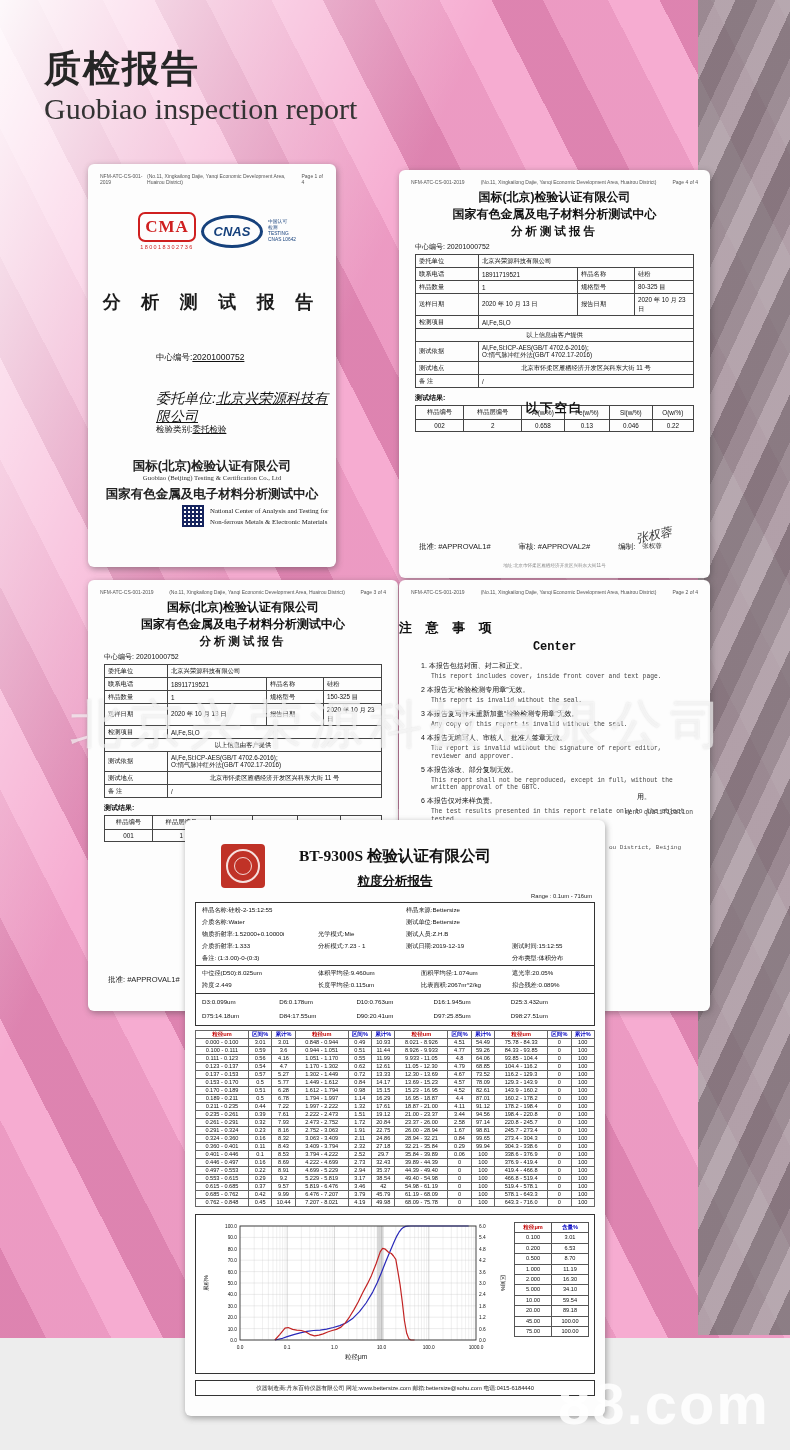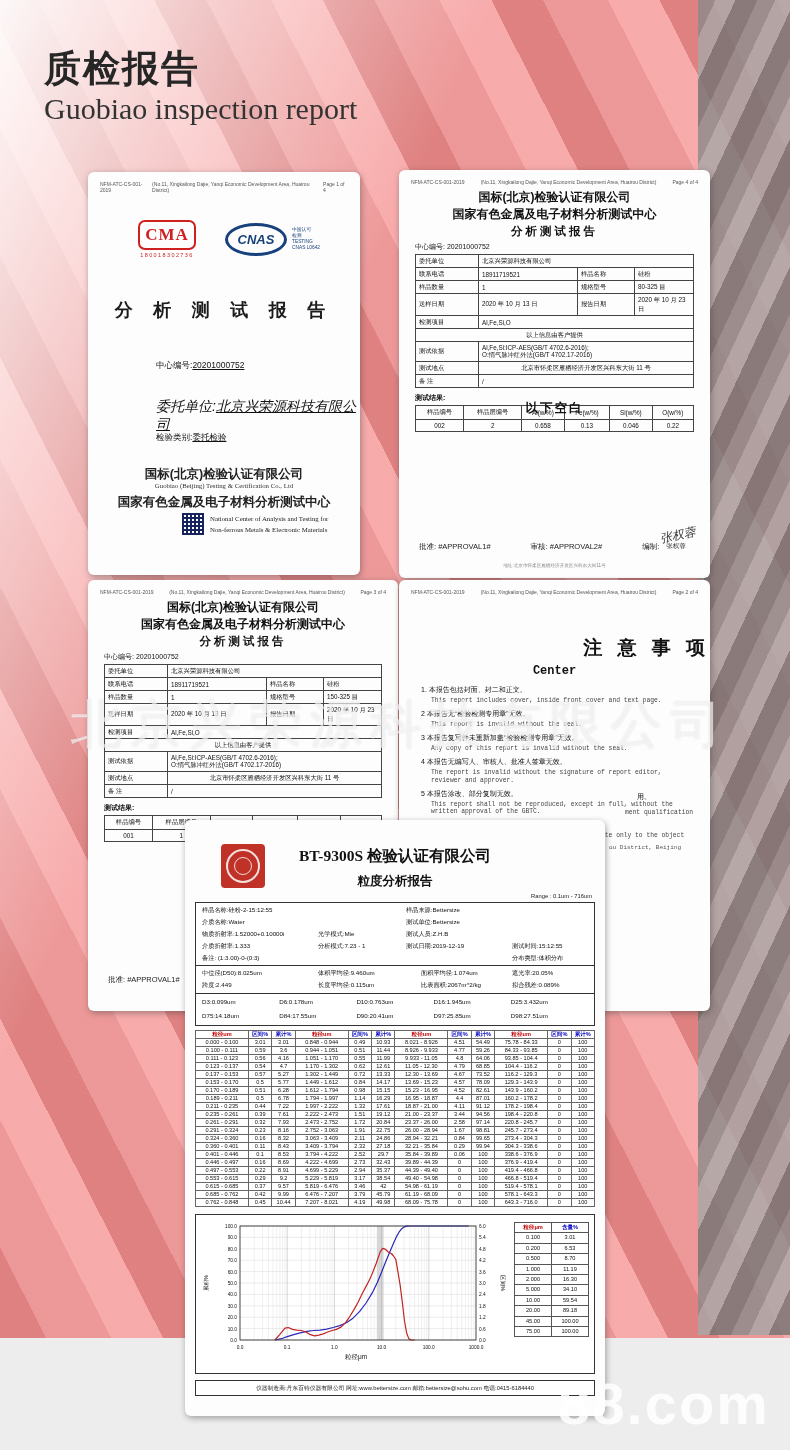--- a/index.html
+++ b/index.html
@@ -1,31 +1,31 @@
 <!DOCTYPE html>
 <html><head>
 <meta charset="utf-8">
 <style>
   html,body{margin:0;padding:0;}
-  .canvas{position:relative;width:790px;height:1450px;overflow:hidden;background:#ef4444;
+  .canvas{position:relative;width:790px;height:1450px;overflow:hidden;background:#ec4899;
     font-family:"Liberation Sans","DejaVu Sans",sans-serif;}
   
   .bg-stripes{position:absolute;inset:0;
     background:
       linear-gradient(115deg, rgba(255,255,255,.95) 0%, rgba(255,255,255,0) 34%),
       repeating-linear-gradient(63deg, rgba(255,255,255,.55) 0 46px, rgba(204,204,204,.45) 46px 92px, rgba(236,236,236,.5) 92px 150px);}
   .bg-right{position:absolute;right:0;top:0;width:92px;height:1335px;opacity:.8;
     background:repeating-linear-gradient(115deg,#8a8a8a 0 16px,#a7a7a7 16px 34px,#727272 34px 54px);}
   .bg-bottom{position:absolute;left:0;right:0;bottom:0;height:112px;background:#ededed;}
   
   .h-cn{position:absolute;left:44px;top:44px;font-size:37px;font-weight:800;color:#262626;letter-spacing:2px;z-index:5;}
   .h-en{position:absolute;left:44px;top:92px;font-size:30px;font-family:"Liberation Serif",serif;color:#333;z-index:5;}
   
   .doc{position:absolute;background:#fdfdfd;box-shadow:1px 2px 6px rgba(60,60,60,.45);z-index:10;border-radius:6px;}
-  .docA{left:88px;top:172px;width:272px;height:403px;}
+  .docA{left:88px;top:164px;width:248px;height:403px;}
   .docB{left:399px;top:170px;width:311px;height:408px;}
   .docC{left:88px;top:580px;width:310px;height:431px;}
   .docD{left:399px;top:580px;width:311px;height:431px;}
   .docE{left:185px;top:820px;width:420px;height:596px;z-index:30;}
   .tinyhead{display:flex;justify-content:space-between;margin:9px 12px 0;font-size:5px;color:#555;}
   
   .logos{position:absolute;left:50px;top:48px;right:40px;display:flex;justify-content:space-between;}
   .cma-box{width:54px;height:26px;border:2.5px solid #cf1f1f;border-radius:7px;color:#cf1f1f;font-weight:bold;
     font-size:17px;text-align:center;line-height:25px;letter-spacing:1px;font-family:"Liberation Serif",serif;}
   .cma-num{font-size:5.5px;color:#cf1f1f;letter-spacing:1.4px;margin-top:2px;text-align:center;}
@@ -55,43 +55,43 @@
   table.info{margin:0 16px;border-collapse:collapse;width:calc(100% - 32px);}
   .info td{border:0.7px solid #444;font-size:6.3px;padding:1.5px 3px;height:9px;color:#111;vertical-align:middle;}
   .info td.lbl{width:56px;}
   .info td.ctr{text-align:center;}
   .res-label{margin:5px 0 2px 16px;font-size:7px;font-weight:700;color:#111;}
   table.res{margin:0 16px;border-collapse:collapse;width:calc(100% - 32px);}
   .res th,.res td{border:0.7px solid #444;font-size:6.3px;padding:2px 2px;text-align:center;color:#111;font-weight:400;}
   .blank{position:absolute;width:100%;text-align:center;font-weight:700;font-size:12.5px;letter-spacing:2px;color:#111;}
   .docB .blank{top:230px;}
   .docC .blank{top:246px;}
-  .approval{position:absolute;left:20px;right:34px;display:flex;gap:40px;font-size:7.5px;color:#222;}
+  .approval{position:absolute;left:20px;right:34px;display:flex;gap:28px;font-size:7.5px;color:#222;}
   .docB .approval{top:372px;}
   .docC .approval{top:395px;}
   .sigwrap{position:relative;}
   .sig{position:absolute;left:18px;top:-15px;font-size:12px;font-style:italic;transform:rotate(-12deg);color:#333;white-space:nowrap;}
   .sigp{position:absolute;left:24px;top:0;font-size:6.5px;color:#333;white-space:nowrap;}
   .docfoot{position:absolute;left:0;right:0;top:393px;text-align:center;font-size:4.6px;color:#888;}
   
-  .n-title{margin-top:40px;text-align:right;font-size:19px;font-weight:700;letter-spacing:5px;color:#111;}
+  .n-title{margin-top:24px;text-align:left;font-size:13px;font-weight:700;letter-spacing:5px;color:#111;}
   .n-sub{text-align:center;font-size:12px;font-family:"Liberation Mono",monospace;font-weight:700;margin-top:3px;color:#111;}
   .n-list{margin:7px 20px 0 22px;}
   .n-cn{font-size:7px;color:#111;margin-top:4.5px;}
   .n-en{font-size:6.3px;font-family:"Liberation Mono",monospace;color:#444;margin:2px 0 0 10px;line-height:7.5px;}
   .frag{position:absolute;white-space:nowrap;}
   .frag1{left:238px;top:212px;font-size:7px;color:#111;}
   .frag2{left:226px;top:229px;font-size:6.3px;font-family:"Liberation Mono",monospace;color:#444;}
   .frag3{left:210px;top:264px;font-size:6px;font-family:"Liberation Mono",monospace;color:#555;}
   
   .stamp{position:absolute;left:36px;top:24px;width:44px;height:44px;background:#c03227;border-radius:4px;}
   .stamp::after{content:"";position:absolute;inset:5px;border:2px solid rgba(255,255,255,.85);border-radius:50%;}
   .stamp::before{content:"";position:absolute;inset:13px;border:1.2px solid rgba(255,255,255,.8);border-radius:50%;}
   .e-t1{margin-top:26px;text-align:center;font-size:15.5px;font-weight:700;font-family:"Liberation Serif",serif;color:#111;}
-  .e-t2{text-align:center;font-size:12.5px;font-weight:700;margin-top:6px;font-family:"Liberation Serif",serif;color:#111;}
+  .e-t2{text-align:center;font-size:12.5px;font-weight:700;margin-top:6px;font-family:"Liberation Serif",serif;color:#111;text-decoration:underline;}
   .e-range{position:absolute;right:13px;top:73px;font-size:5.8px;color:#222;}
   .ibox{position:absolute;left:10px;right:10px;top:82px;height:122px;border:1px solid #333;background:#fff;}
   .ibox .it{position:absolute;font-size:6.2px;color:#111;white-space:nowrap;}
   .iline{position:absolute;left:0;right:0;height:0;border-top:1.4px solid #333;}
   .dvrow{position:absolute;left:6px;right:6px;display:flex;}
   .dvrow span{width:20%;font-size:6.2px;color:#111;white-space:nowrap;}
   .btbl{position:absolute;left:10px;right:10px;top:210px;}
   #bigTable{width:100%;border-collapse:collapse;table-layout:fixed;background:#fff;}
   #bigTable th,#bigTable td{border:0.5px solid #666;font-size:5.6px;line-height:7px;text-align:center;padding:0;
     white-space:nowrap;overflow:hidden;color:#111;}

